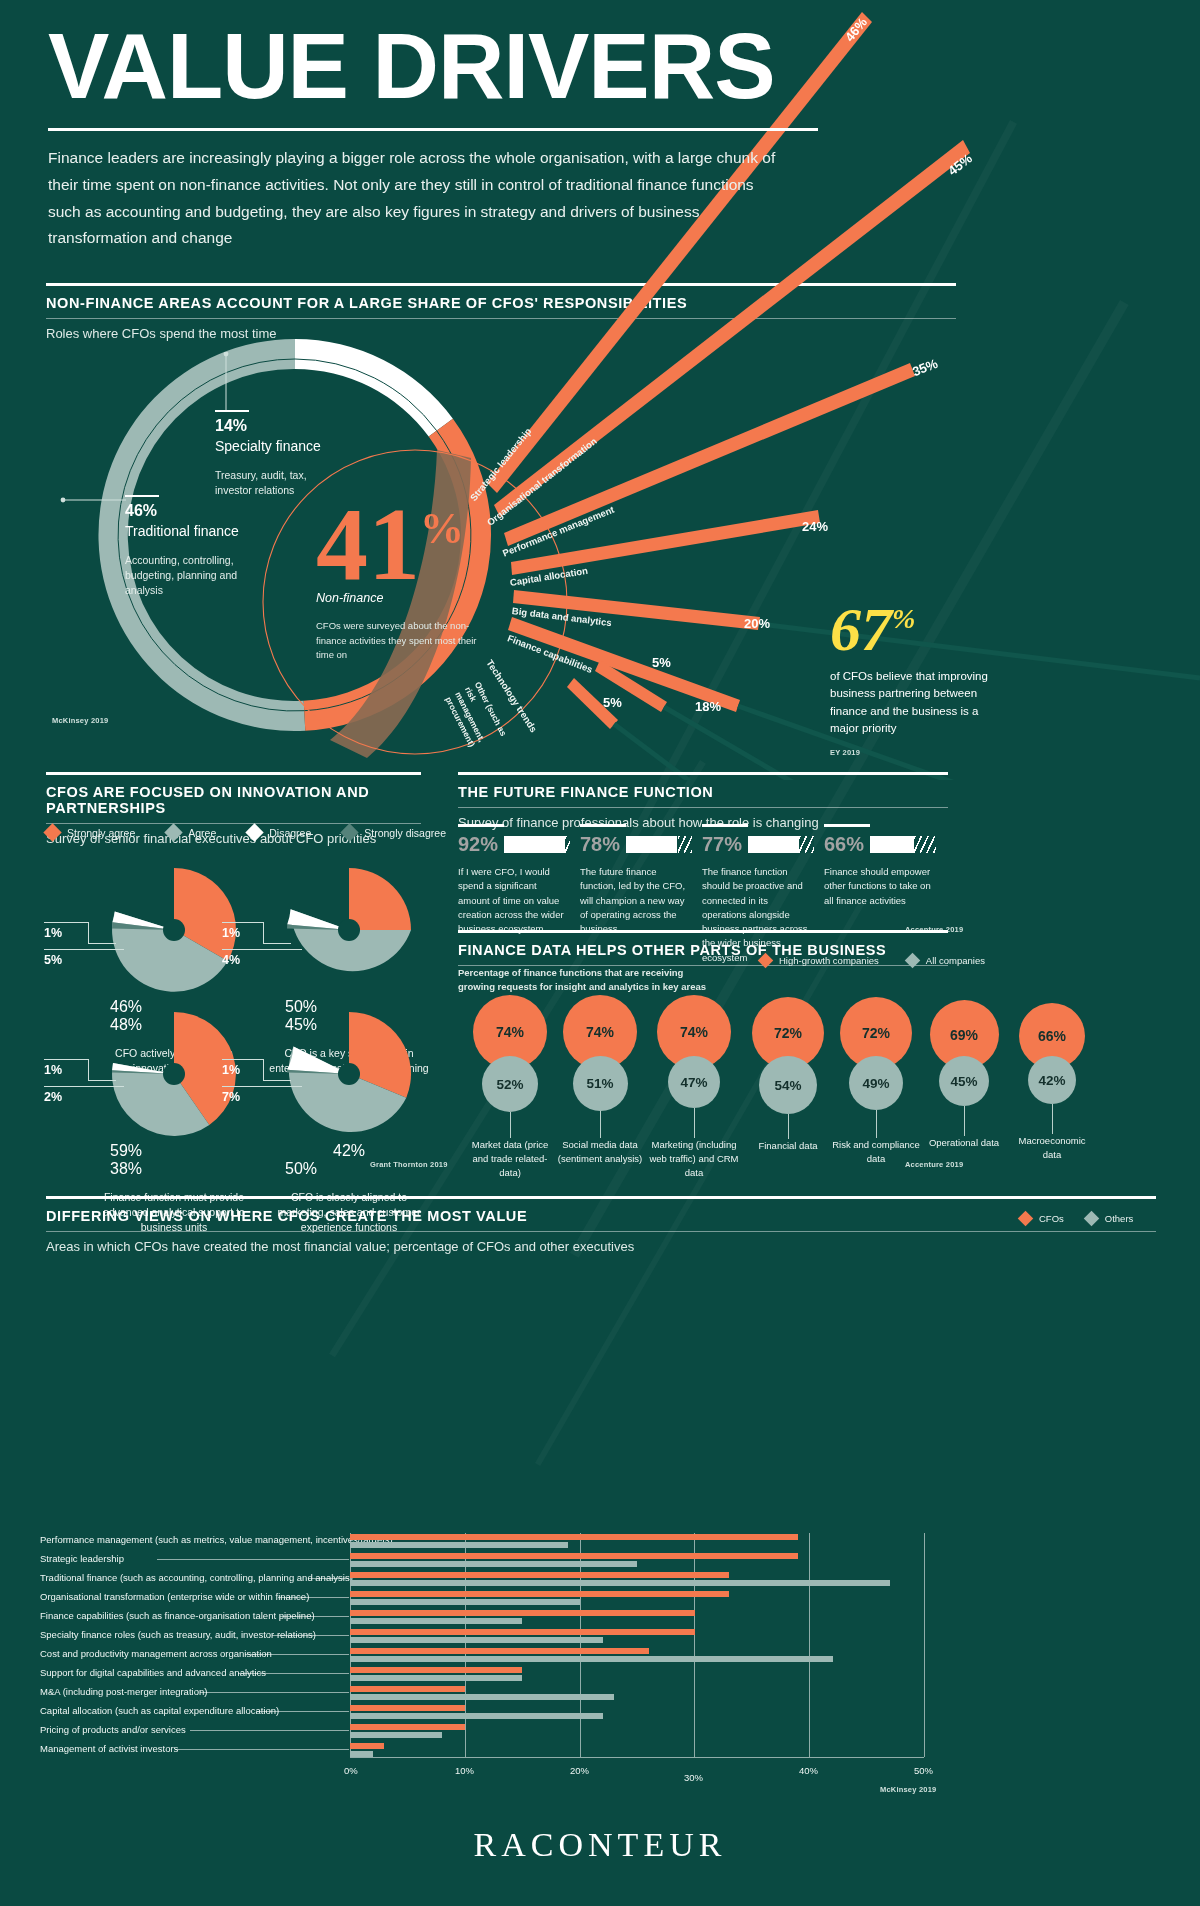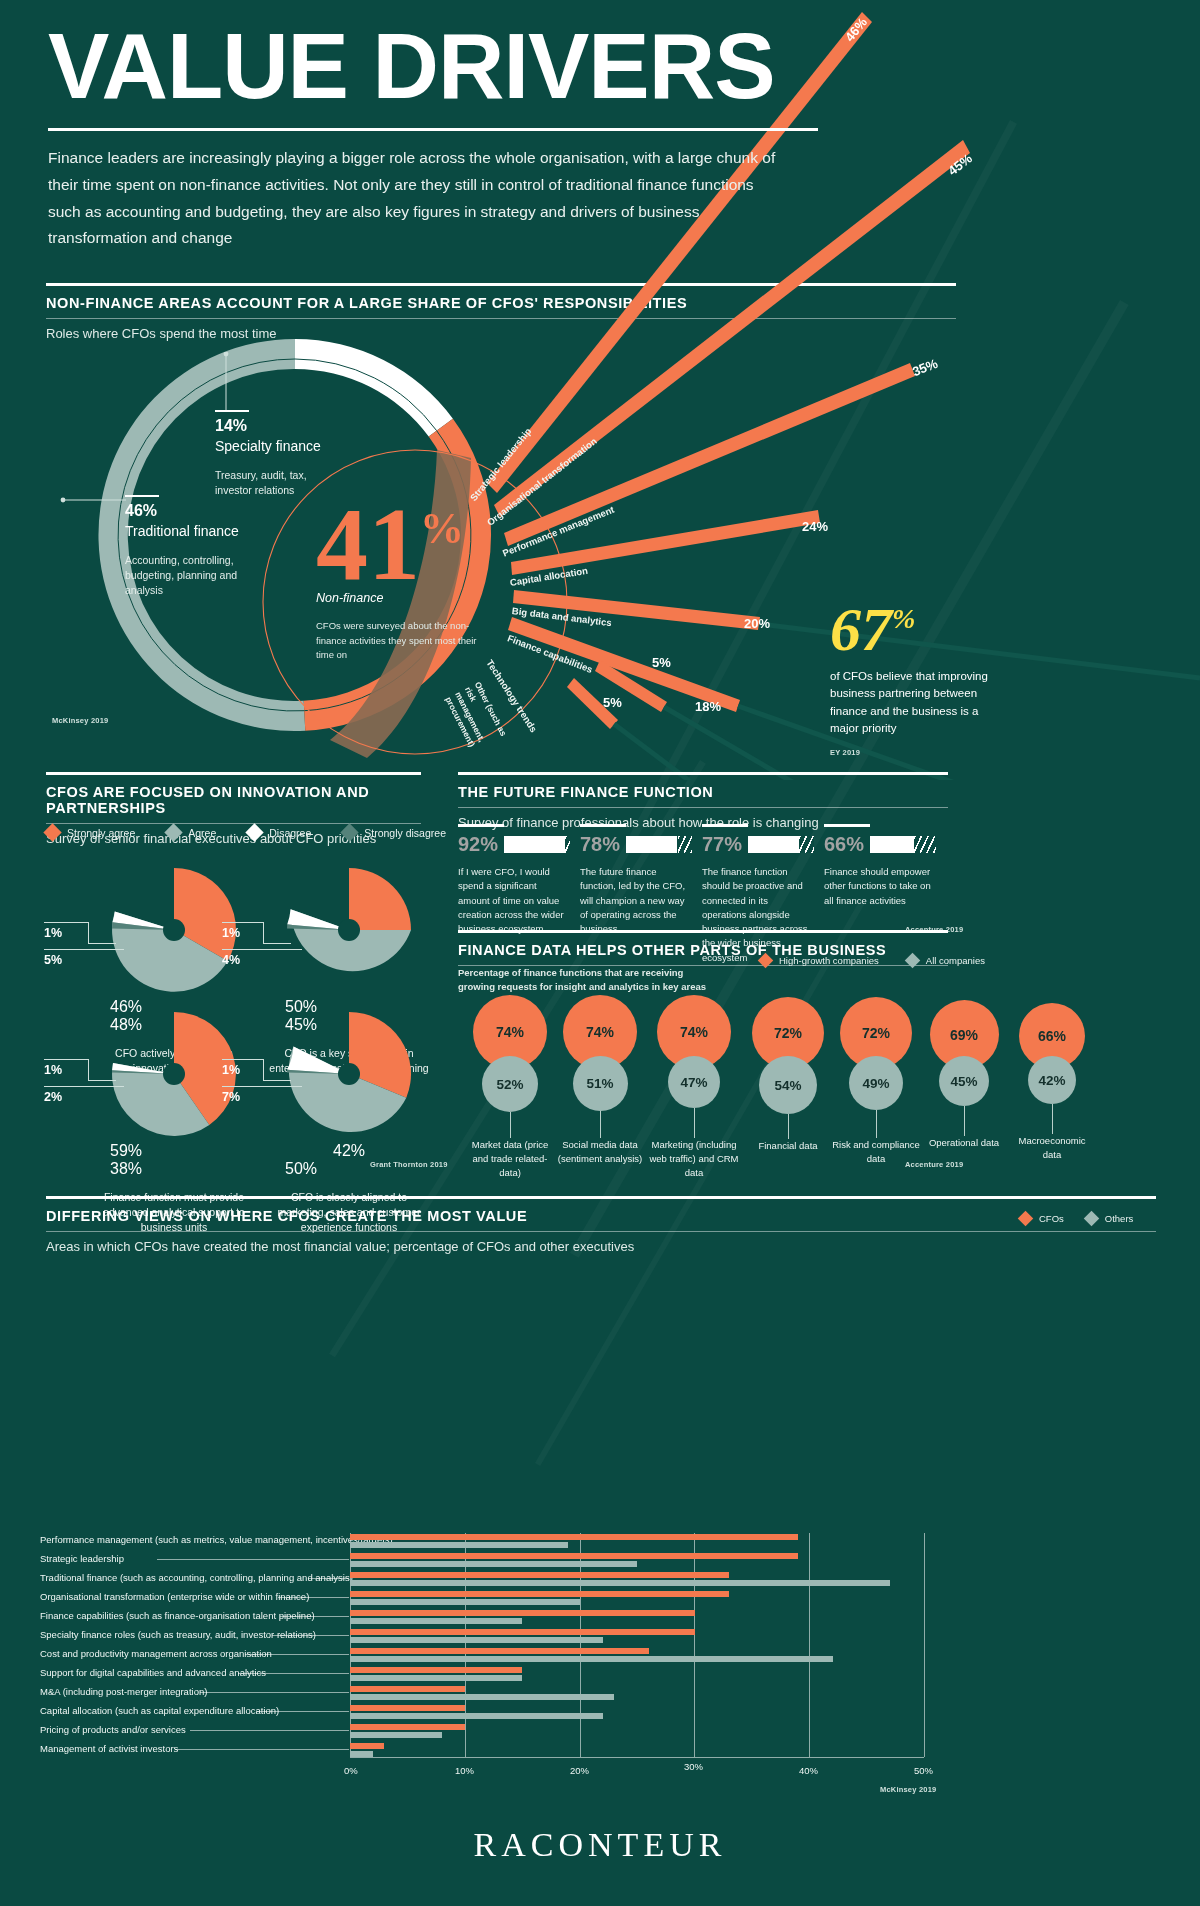--- a/index.html
+++ b/index.html
@@ -541,20 +541,20 @@
   <div class="bar barB" style="left:310px;top:199px;width:92px;"></div>
 
   <div class="bc-lbl" style="left:0;top:210px;">Management of activist investors</div>
   <div class="bc-dash" style="left:135px;top:216px;width:174px;"></div>
   <div class="bar barA" style="left:310px;top:210px;width:34px;"></div>
   <div class="bar barB" style="left:310px;top:218px;width:23px;"></div>
 
   <div class="axis-lbl" style="left:304px;top:232px;">0%</div>
   <div class="axis-lbl" style="left:415px;top:232px;">10%</div>
   <div class="axis-lbl" style="left:530px;top:232px;">20%</div>
-  <div class="axis-lbl" style="left:644px;top:228px;">30%</div>
+  <div class="axis-lbl" style="left:644px;top:239px;">30%</div>
   <div class="axis-lbl" style="left:759px;top:232px;">40%</div>
   <div class="axis-lbl" style="left:874px;top:232px;">50%</div>
 
   <div class="source" style="position:absolute;left:840px;top:252px;">McKinsey 2019</div>
 </div>
 
 <div class="logo">RACONTEUR</div>
 
 </body></html>

